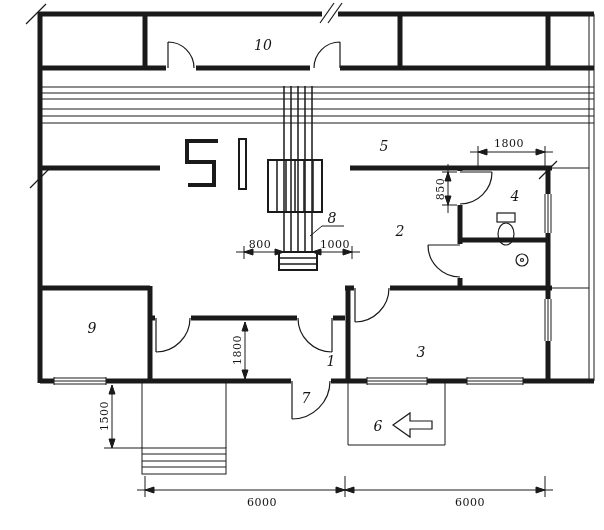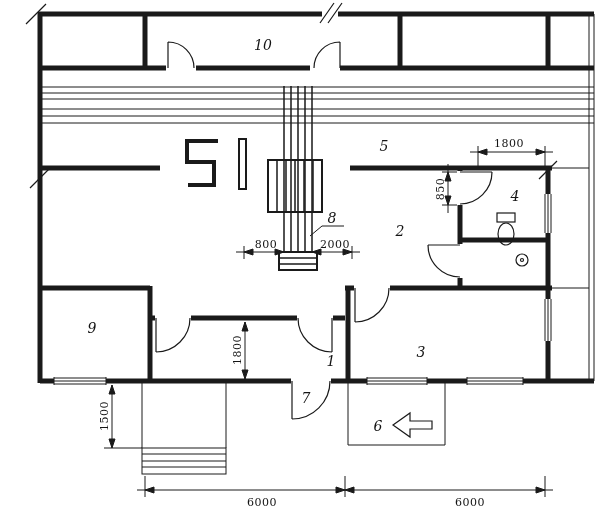--- a/index.html
+++ b/index.html
@@ -176,20 +176,20 @@
   <div class="lbl" style="left:400px;top:231px">2</div>
   <div class="lbl" style="left:332px;top:218px">8</div>
   <div class="lbl" style="left:92px;top:328px">9</div>
   <div class="lbl" style="left:331px;top:361px">1</div>
   <div class="lbl" style="left:421px;top:352px">3</div>
   <div class="lbl" style="left:306px;top:398px">7</div>
   <div class="lbl" style="left:378px;top:426px">6</div>
 
   <div class="dim" style="left:509px;top:143px">1800</div>
   <div class="dim rot" style="left:440px;top:189px">850</div>
-  <div class="dim" style="left:266px;top:244px">800</div>
-  <div class="dim" style="left:335px;top:244px">2000</div>
+  <div class="dim" style="left:260px;top:244px">800</div>
+  <div class="dim" style="left:335px;top:244px">1000</div>
   <div class="dim rot" style="left:237px;top:350px">1800</div>
   <div class="dim rot" style="left:104px;top:416px">1500</div>
   <div class="dim" style="left:262px;top:502px">6000</div>
   <div class="dim" style="left:470px;top:502px">6000</div>
 
 </div>
 
 </body></html>

